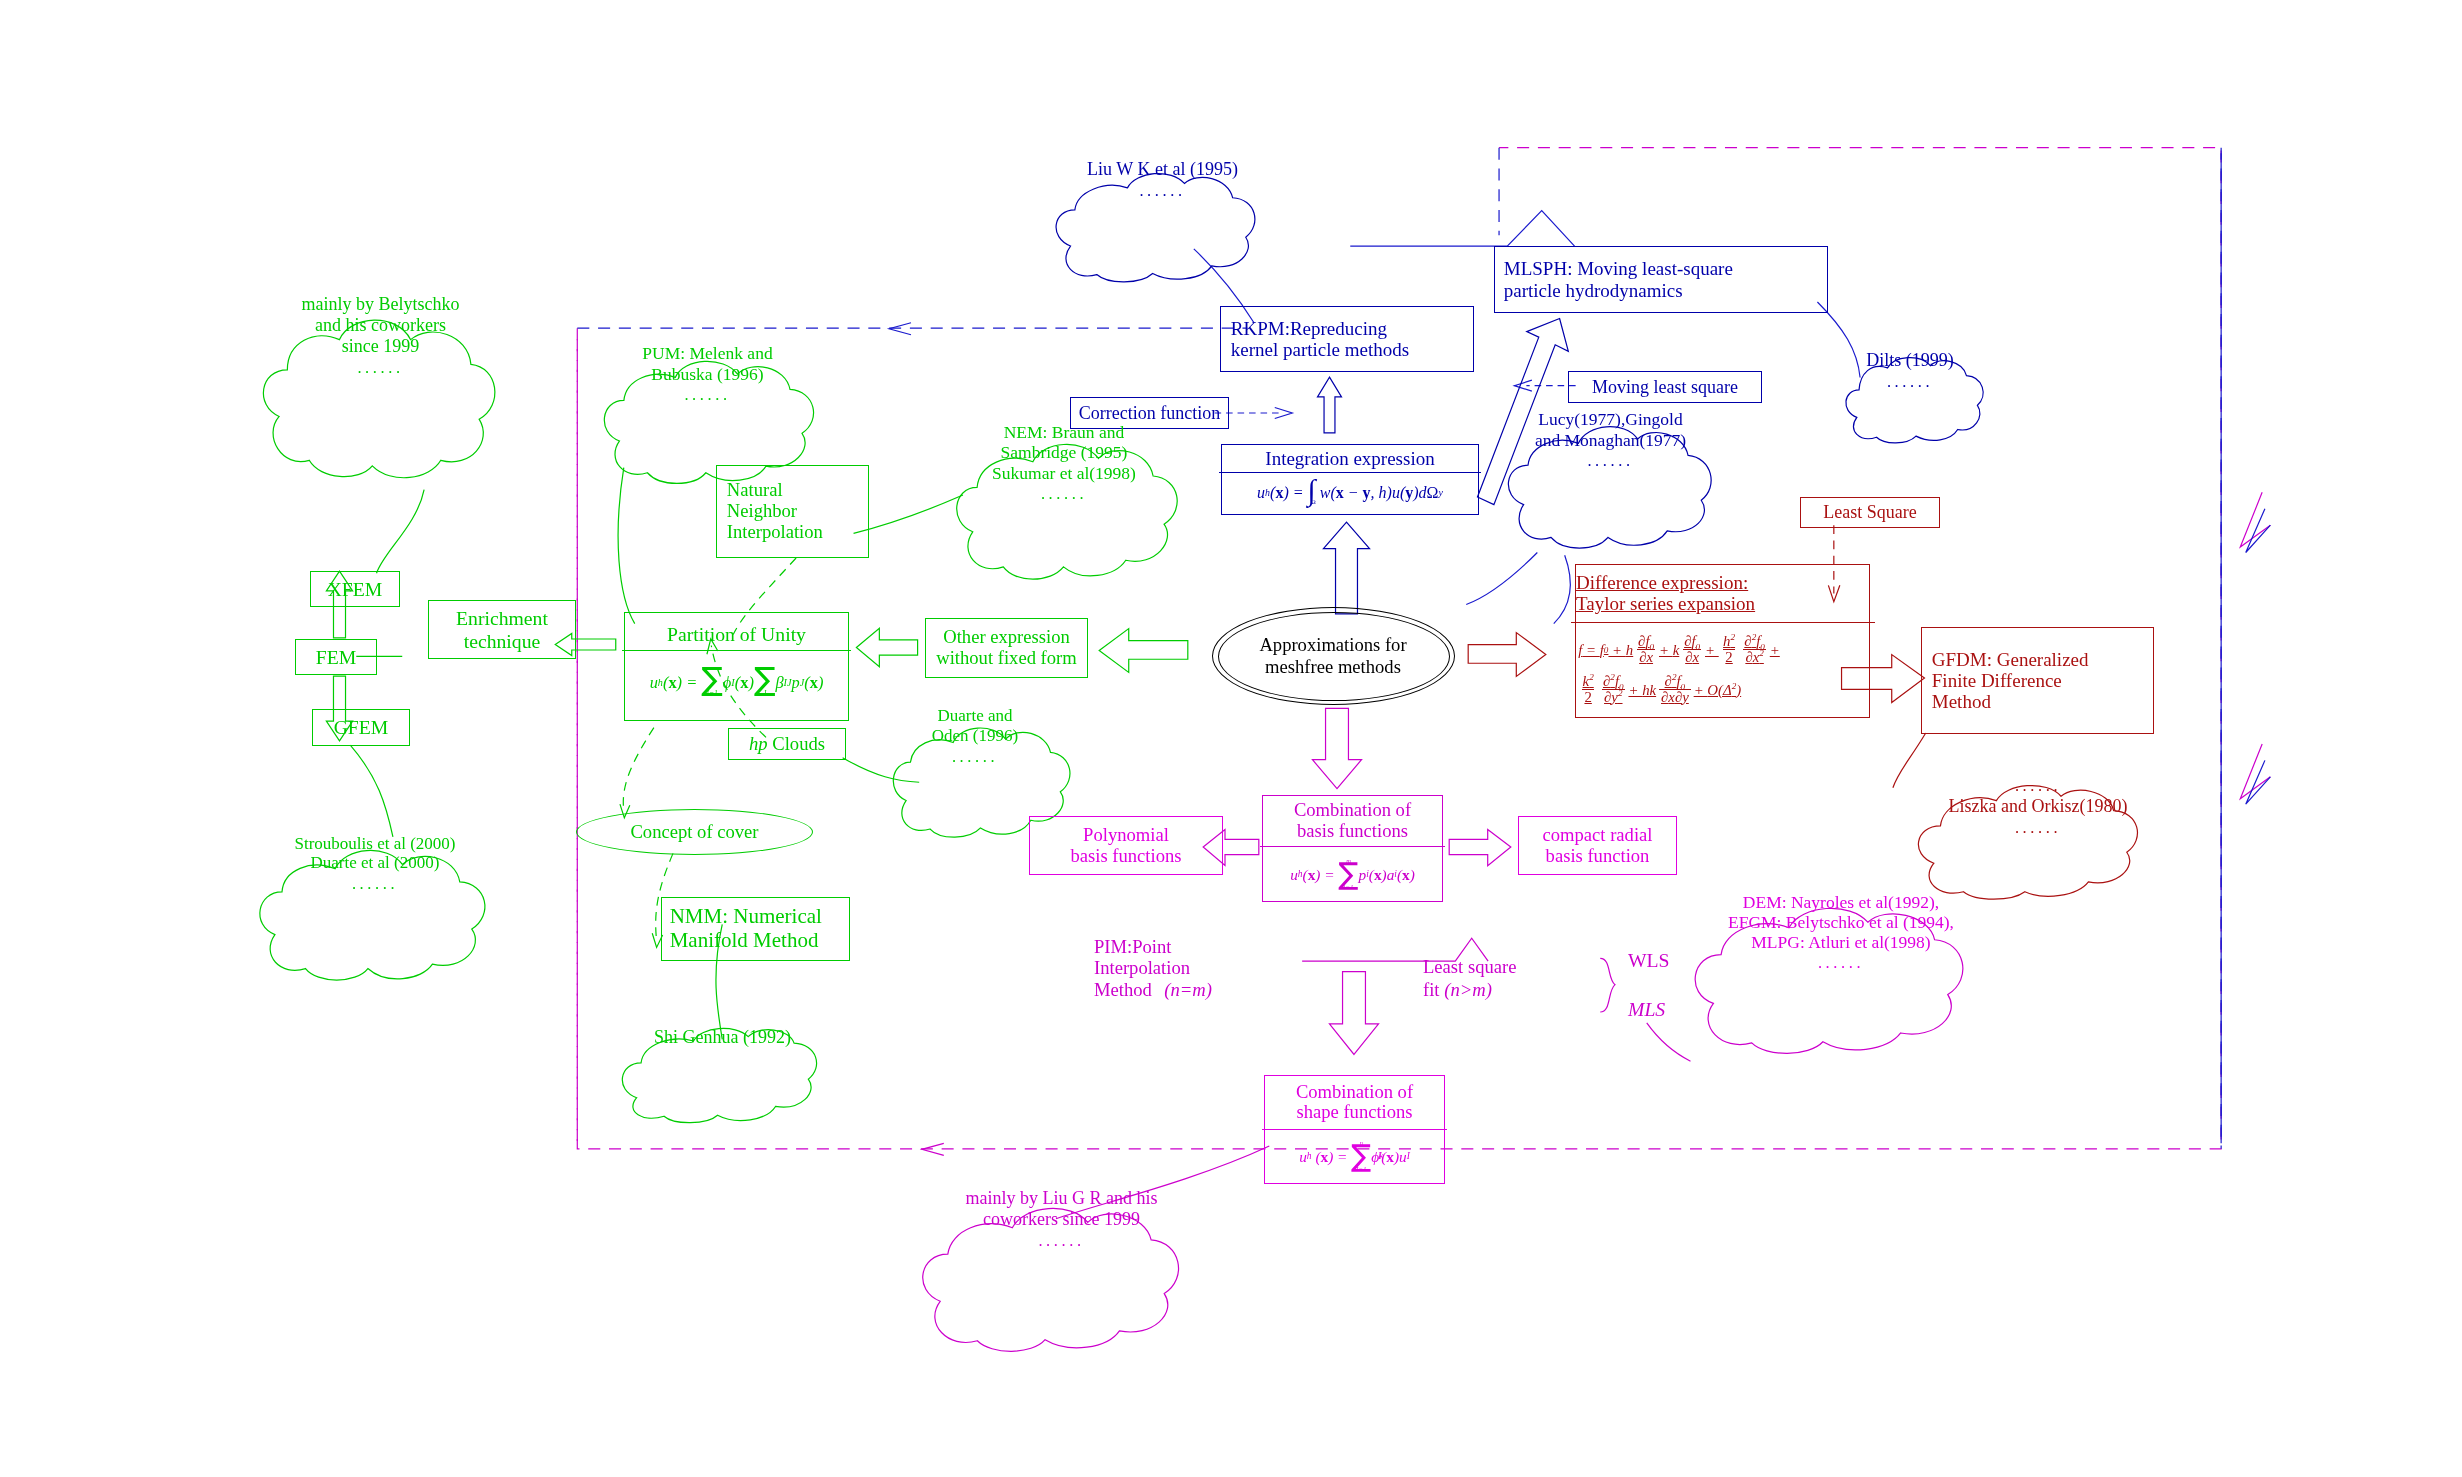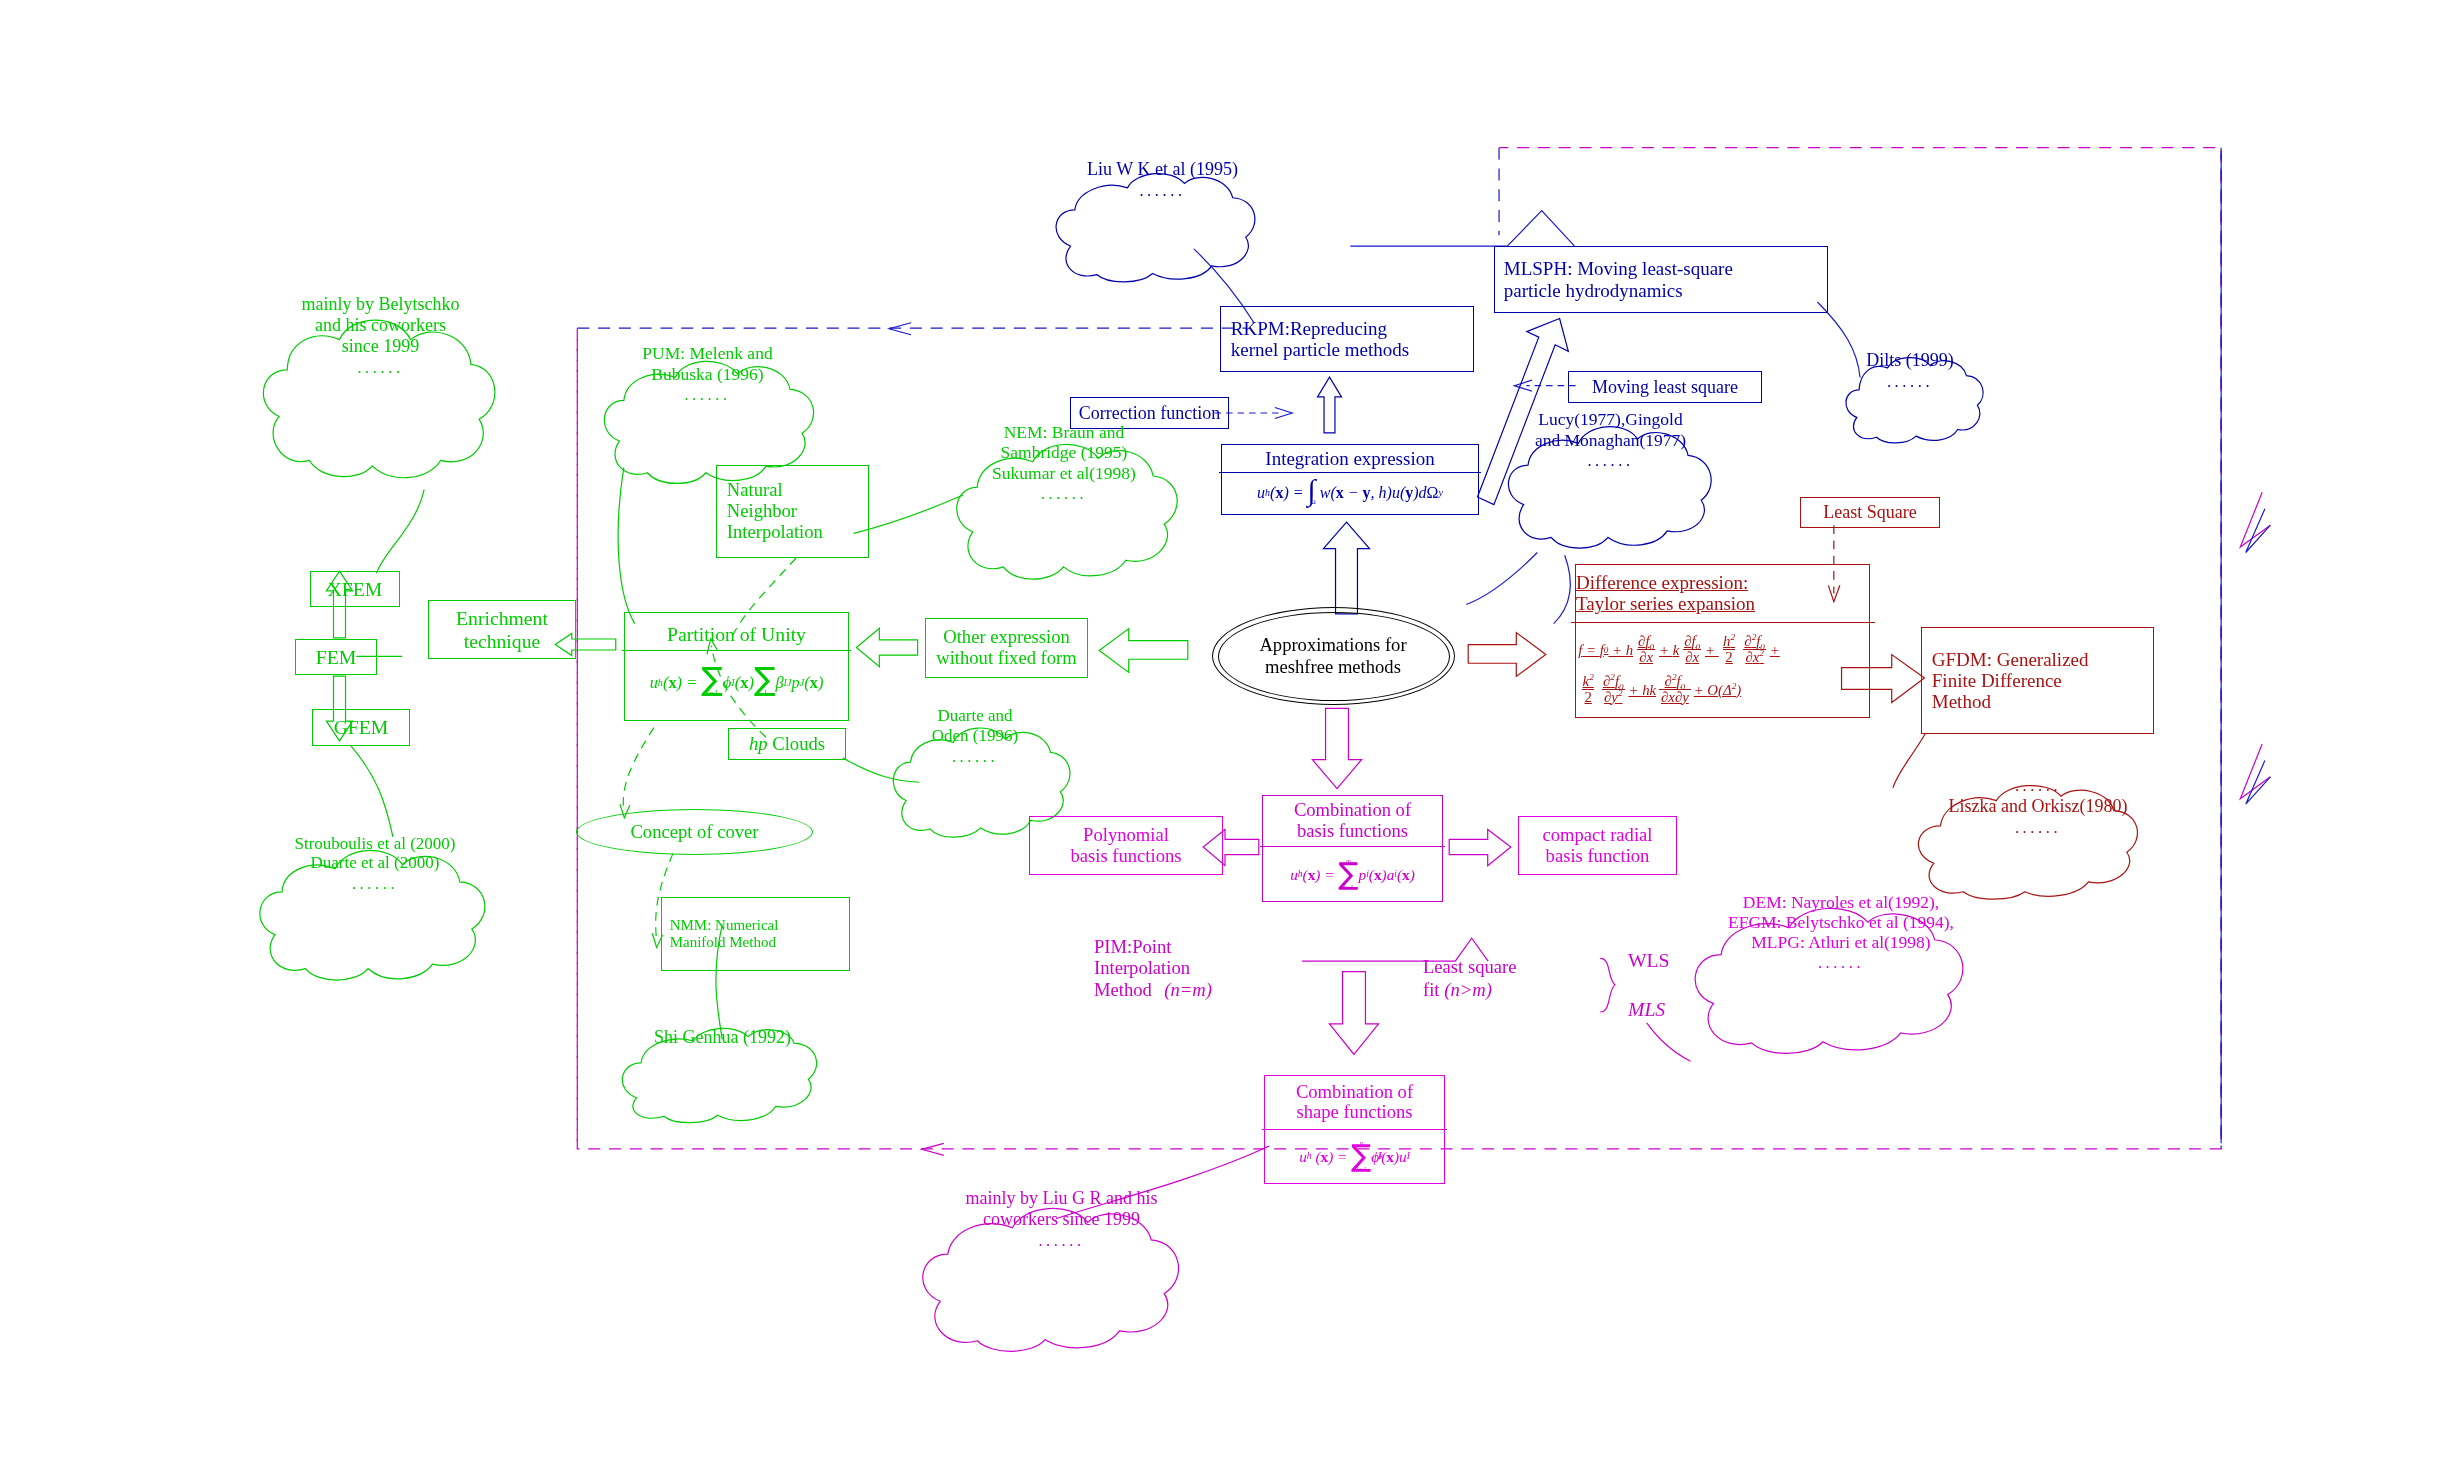--- a/index.html
+++ b/index.html
@@ -326,21 +326,21 @@
       <div>Duarte and</div>
       <div>Oden (1996)</div>
       <span class="dots">......</span>
     </div>
   </div>
 
   <div class="ellipse c-green" style="left:576px;top:809px;width:235px;height:44px;font-size:18.6px;">
     <span>Concept of cover</span>
   </div>
 
-  <div class="box c-green" style="left:661px;top:897px;width:189px;height:74px;font-size:15px;align-items:flex-start;justify-content:center;">
+  <div class="box c-green" style="left:661px;top:897px;width:189px;height:64px;font-size:21px;align-items:flex-start;justify-content:center;">
     <div class="ttl" style="text-align:left;padding-left:7.7px;">
       <div>NMM: Numerical</div>
       <div>Manifold Method</div>
     </div>
   </div>
 
   <div class="cloud c-green" style="left:605px;top:1029px;width:235px;height:90px;font-size:18px;">
     <svg viewBox="0 0 430 165" preserveAspectRatio="none">
       <path d="M66,62 C26,62 18,112 58,126 C36,152 70,172 108,160
                C126,176 186,176 206,158 C240,176 296,168 312,142

